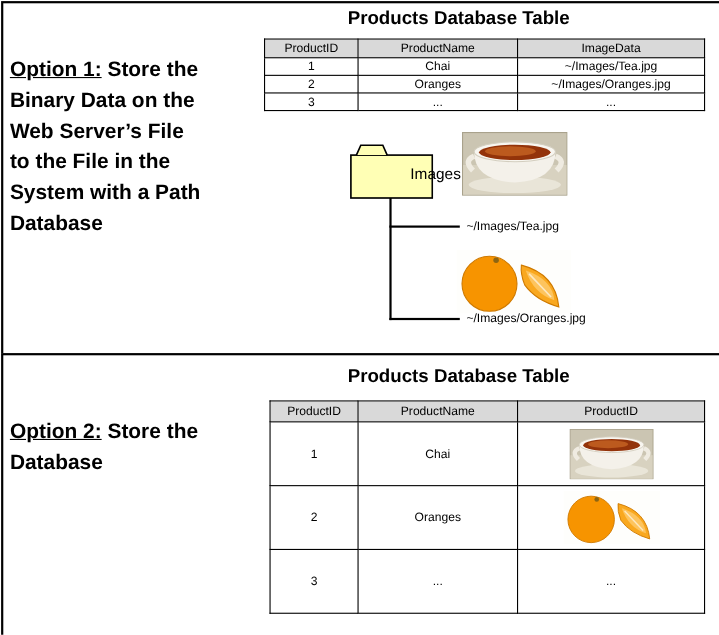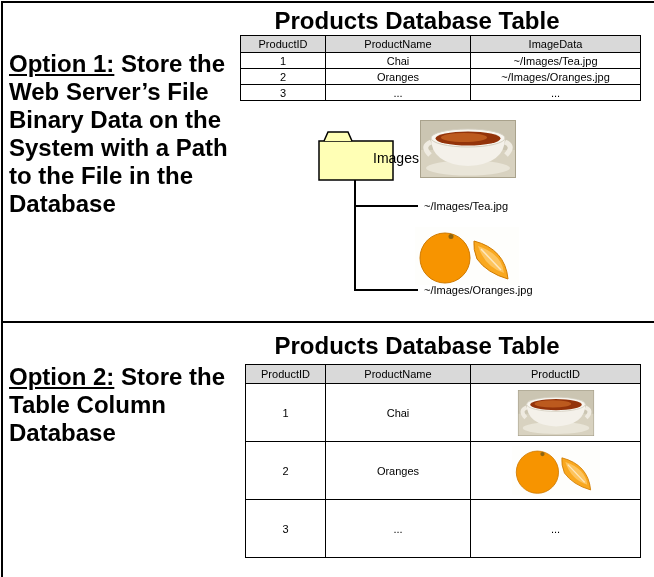--- a/index.html
+++ b/index.html
@@ -5,22 +5,22 @@
   html, body { margin: 0; padding: 0; }
   body {
     width: 654px; height: 577px;
     background: #ffffff; color: #000;
     font-family: "Liberation Sans", sans-serif;
     position: relative; overflow: hidden;
   }
   .panel { position: absolute; border: 2px solid #000; background: #fff; }
   #panel1 { left: 1px; top: 1px; width: 651px; height: 318px; }
   #panel2 { left: 1px; top: 321px; width: 651px; height: 255px; }
-  .big-title { position: absolute; font-size: 24px; font-weight: bold; white-space: nowrap; text-align: center; }
-  .option-text { position: absolute; font-size: 24px; font-weight: bold; line-height: 28px; }
+  .big-title { position: absolute; font-size: 17px; font-weight: bold; white-space: nowrap; text-align: center; }
+  .option-text { position: absolute; font-size: 19px; font-weight: bold; line-height: 28px; }
   .option-text .ul { text-decoration: underline; }
   .option-line { white-space: nowrap; }
   table.db { position: absolute; border-collapse: collapse; table-layout: fixed; background: #fff; }
   table.db th, table.db td {
     border: 1px solid #000; font-size: 11px; font-weight: normal;
     text-align: center; vertical-align: middle; padding: 0 2px; overflow: hidden;
   }
   table.db th { background: #d9d9d9; }
   #table1 th { height: 16px; }
   #table1 td { height: 15px; }
@@ -65,24 +65,24 @@
     </symbol>
   </defs>
 </svg>
 
 <section class="panel" id="panel1">
 
   <div class="big-title" style="left:212px; top:4px; width:404px;">Products Database Table</div>
 
   <div class="option-text" style="left:6px; top:47px; width:228px;">
     <div class="option-line"><span class="ul">Option 1:</span><span> Store the</span></div>
+    <div class="option-line">Binary Data on the</div>
     <div class="option-line">Web Server’s File</div>
-    <div class="option-line">Binary Data on the</div>
+    <div class="option-line">to the File in the</div>
     <div class="option-line">System with a Path</div>
-    <div class="option-line">to the File in the</div>
     <div class="option-line">Database</div>
   </div>
 
   <table class="db" id="table1" style="left:237px; top:32px; width:400px;">
     <colgroup>
         <col style="width:85px">
         <col style="width:145px">
         <col style="width:170px">
       </colgroup>
     <thead>
@@ -129,23 +129,22 @@
       <use href="#sym-oranges"></use>
     </svg>
   <div class="path-label" style="left:421px; top:281px;">~/Images/Oranges.jpg</div>
 
 </section>
 
 <section class="panel" id="panel2">
 
   <div class="big-title" style="left:212px; top:9px; width:404px;">Products Database Table</div>
 
-  <div class="option-text" style="left:6px; top:40px; width:228px;">
+  <div class="option-text" style="left:6px; top:56px; width:228px;">
     <div class="option-line"><span class="ul">Option 2:</span><span> Store the</span></div>
-    <div class="option-line">Table Column</div>
     <div class="option-line">Database</div>
   </div>
 
   <table class="db" id="table2" style="left:242px; top:41px; width:395px;">
     <colgroup>
         <col style="width:80px">
         <col style="width:145px">
         <col style="width:170px">
       </colgroup>
     <thead>

